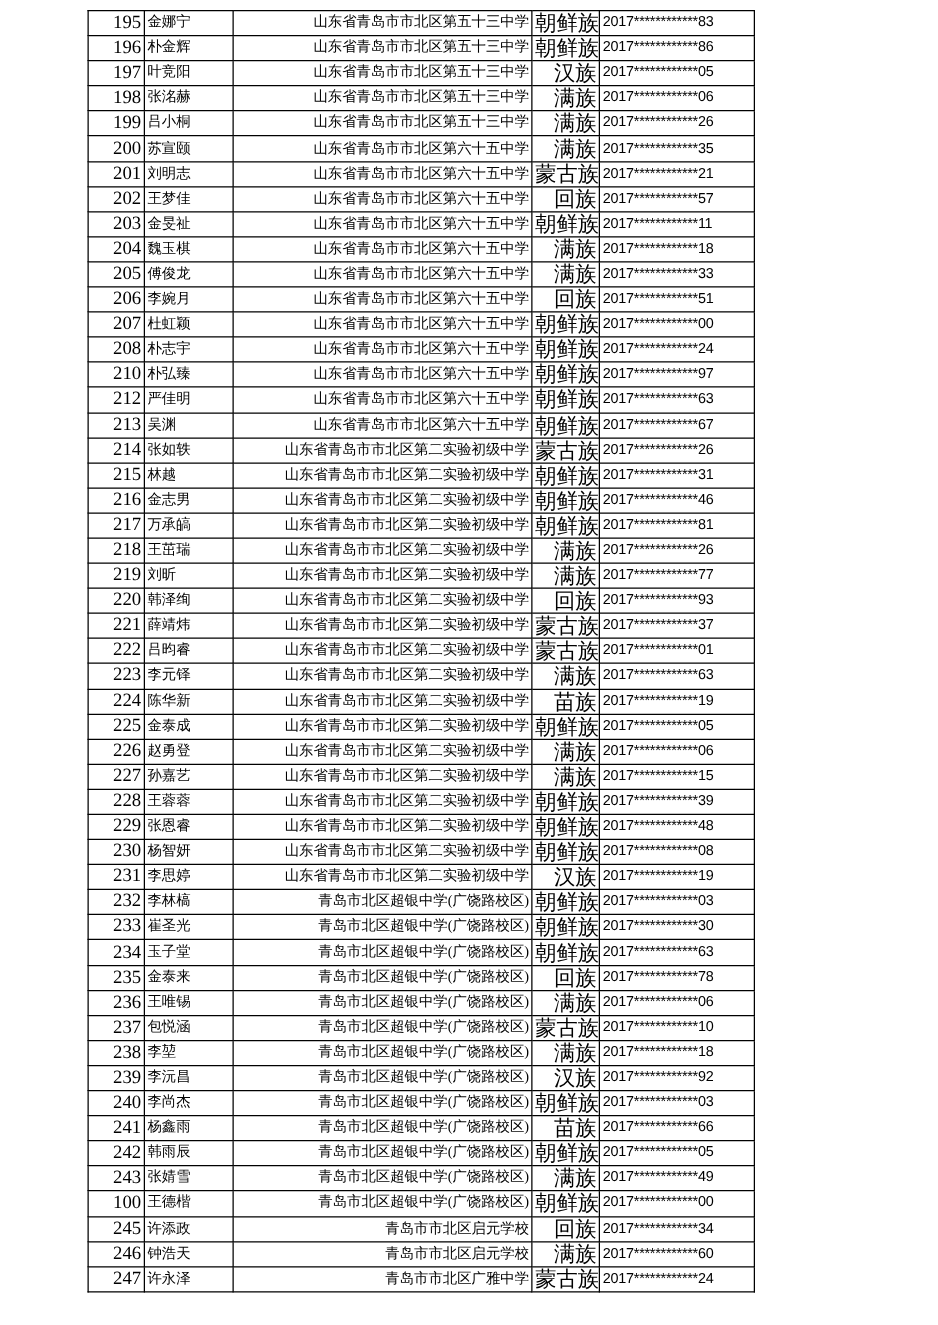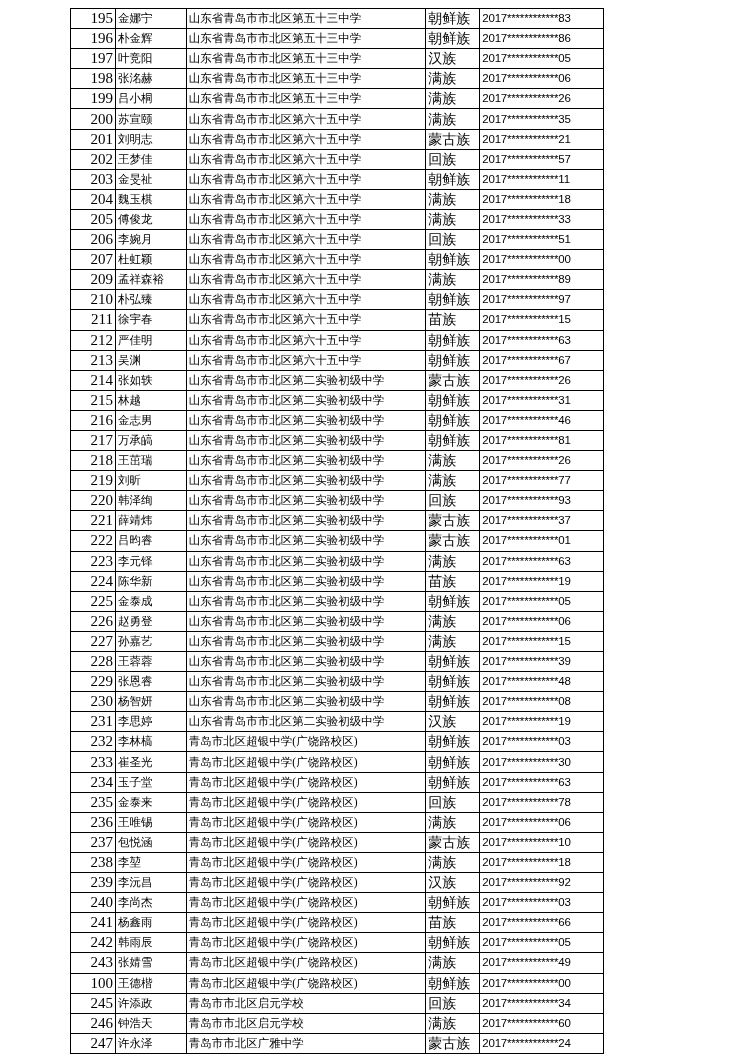--- a/index.html
+++ b/index.html
@@ -52,27 +52,27 @@
     letter-spacing: 0px;
   }
   td.name {
     text-align: left;
     font-size: 11.5px;
     font-family: "Liberation Serif", "DejaVu Serif", serif;
     padding-left: 2px;
     margin-left: 32px;
   }
   td.school {
-    text-align: left;
+    text-align: right;
     font-size: 11.5px;
     padding-left: 3px;
   }
   td.eth {
-    text-align: left;
-    font-size: 14px;
+    text-align: right;
+    font-size: 17px;
     padding-left: 3px;
   }
   td.idnum {
     text-align: left;
     font-size: 11.5px;
     padding-left: 2px;
     font-family: Liberation Sans, sans-serif;
     letter-spacing: -0.2px;
   }
 </style>
@@ -174,39 +174,32 @@
           <td class="idnum">2017************51</td>
         </tr>
         <tr>
           <td class="idx">207</td>
           <td class="name">杜虹颖</td>
           <td class="school">山东省青岛市市北区第六十五中学</td>
           <td class="eth">朝鲜族</td>
           <td class="idnum">2017************00</td>
         </tr>
         <tr>
-          <td class="idx">209</td>
-          <td class="name">孟祥森裕</td>
-          <td class="school">山东省青岛市市北区第六十五中学</td>
-          <td class="eth">满族</td>
-          <td class="idnum">2017************89</td>
+          <td class="idx">208</td>
+          <td class="name">朴志宇</td>
+          <td class="school">山东省青岛市市北区第六十五中学</td>
+          <td class="eth">朝鲜族</td>
+          <td class="idnum">2017************24</td>
         </tr>
         <tr>
           <td class="idx">210</td>
           <td class="name">朴弘臻</td>
           <td class="school">山东省青岛市市北区第六十五中学</td>
           <td class="eth">朝鲜族</td>
           <td class="idnum">2017************97</td>
-        </tr>
-        <tr>
-          <td class="idx">211</td>
-          <td class="name">徐宇春</td>
-          <td class="school">山东省青岛市市北区第六十五中学</td>
-          <td class="eth">苗族</td>
-          <td class="idnum">2017************15</td>
         </tr>
         <tr>
           <td class="idx">212</td>
           <td class="name">严佳明</td>
           <td class="school">山东省青岛市市北区第六十五中学</td>
           <td class="eth">朝鲜族</td>
           <td class="idnum">2017************63</td>
         </tr>
         <tr>
           <td class="idx">213</td>

